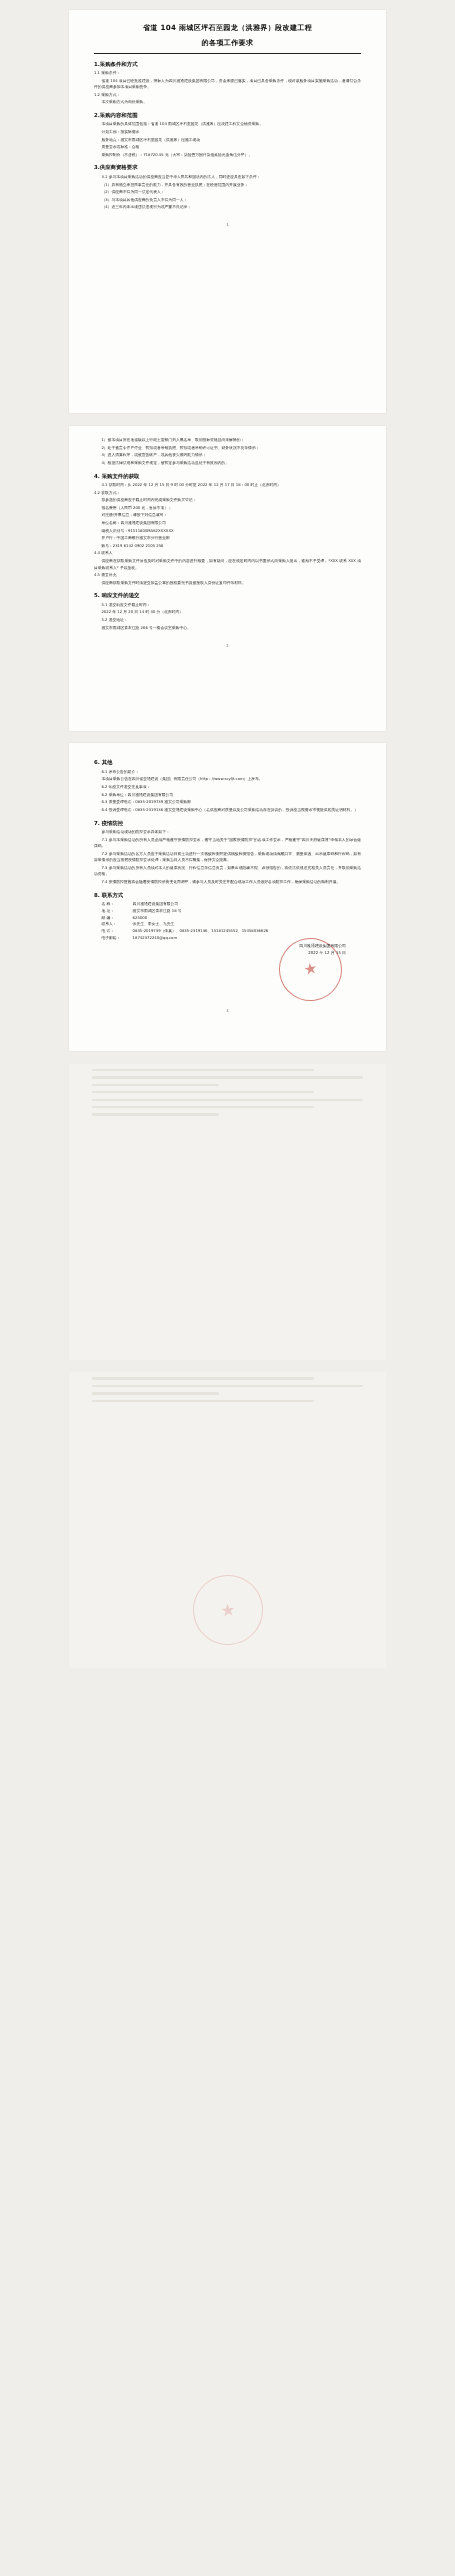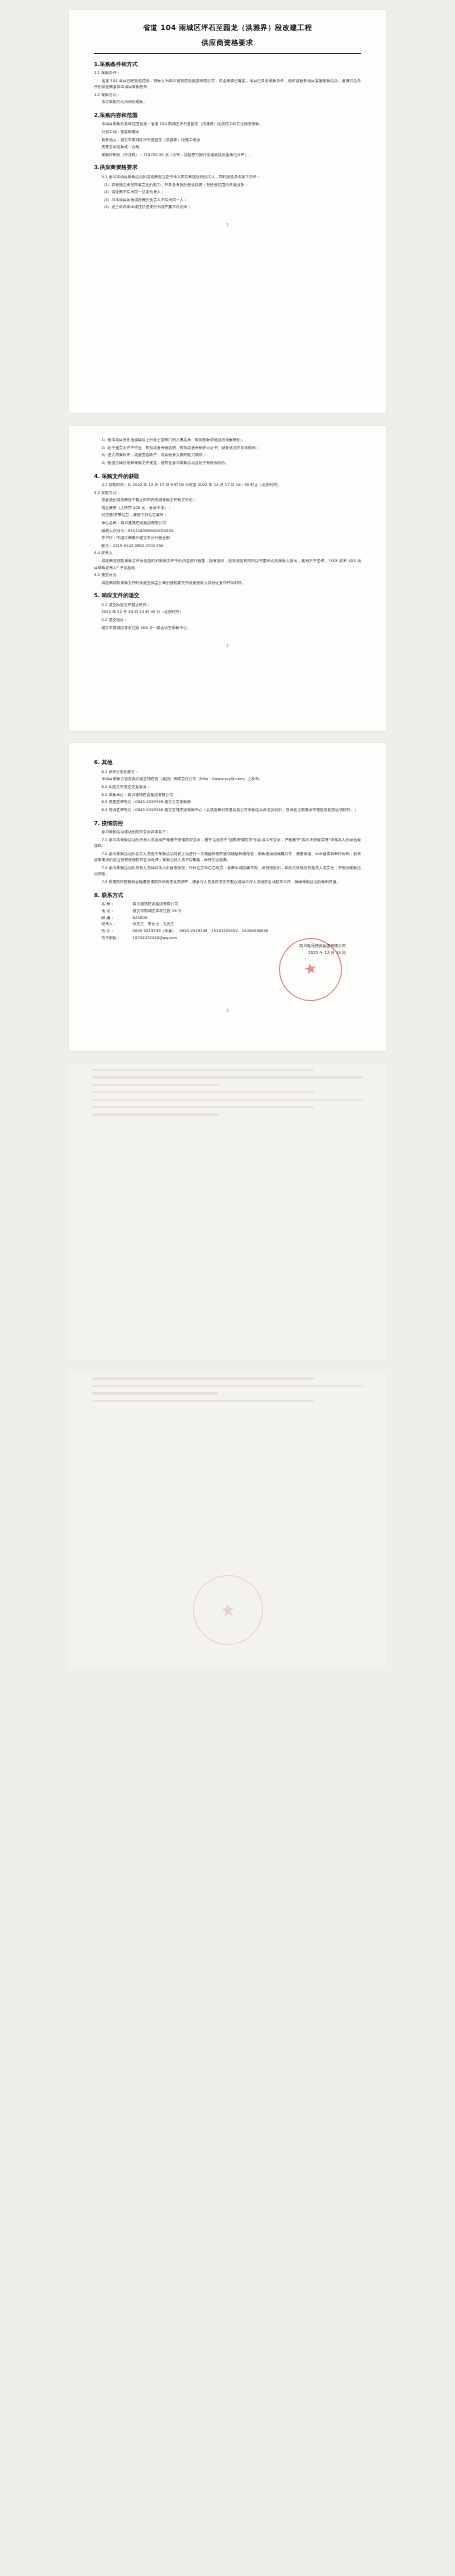--- a/index.html
+++ b/index.html
@@ -128,21 +128,21 @@
   .faint-seal .star{color:#e3b3ad;font-size:17px;}
 </style>
 </head>
 <body>
 
 <div class="page">
 
   <div class="sheet">
 
     <div class="title">省道 104 雨城区坪石至园龙（洪雅界）段改建工程</div>
-    <div class="title">供应商资格要求</div>
+    <div class="title">的各项工作要求</div>
     <hr class="title-rule">
 
     <h2 class="sec">1.采购条件和方式</h2>
     <p class="t">1.1 采购条件：</p>
     <p class="t ind">省道 104 项目已经批准建设，招标人为四川雅通建设集团有限公司，资金来源已落实，项目已具备采购条件，现对该服务项目实施采购活动，邀请符合条件的供应商参加本项目采购竞争。</p>
     <p class="t">1.2 采购方式：</p>
     <p class="t ind">本次采购方式为询价采购。</p>
 
     <h2 class="sec">2.采购内容和范围</h2>
     <p class="t ind">本项目采购的具体范围包括：省道 104 雨城区坪石至园龙（洪雅界）段改建工程安全物资采购。</p>

